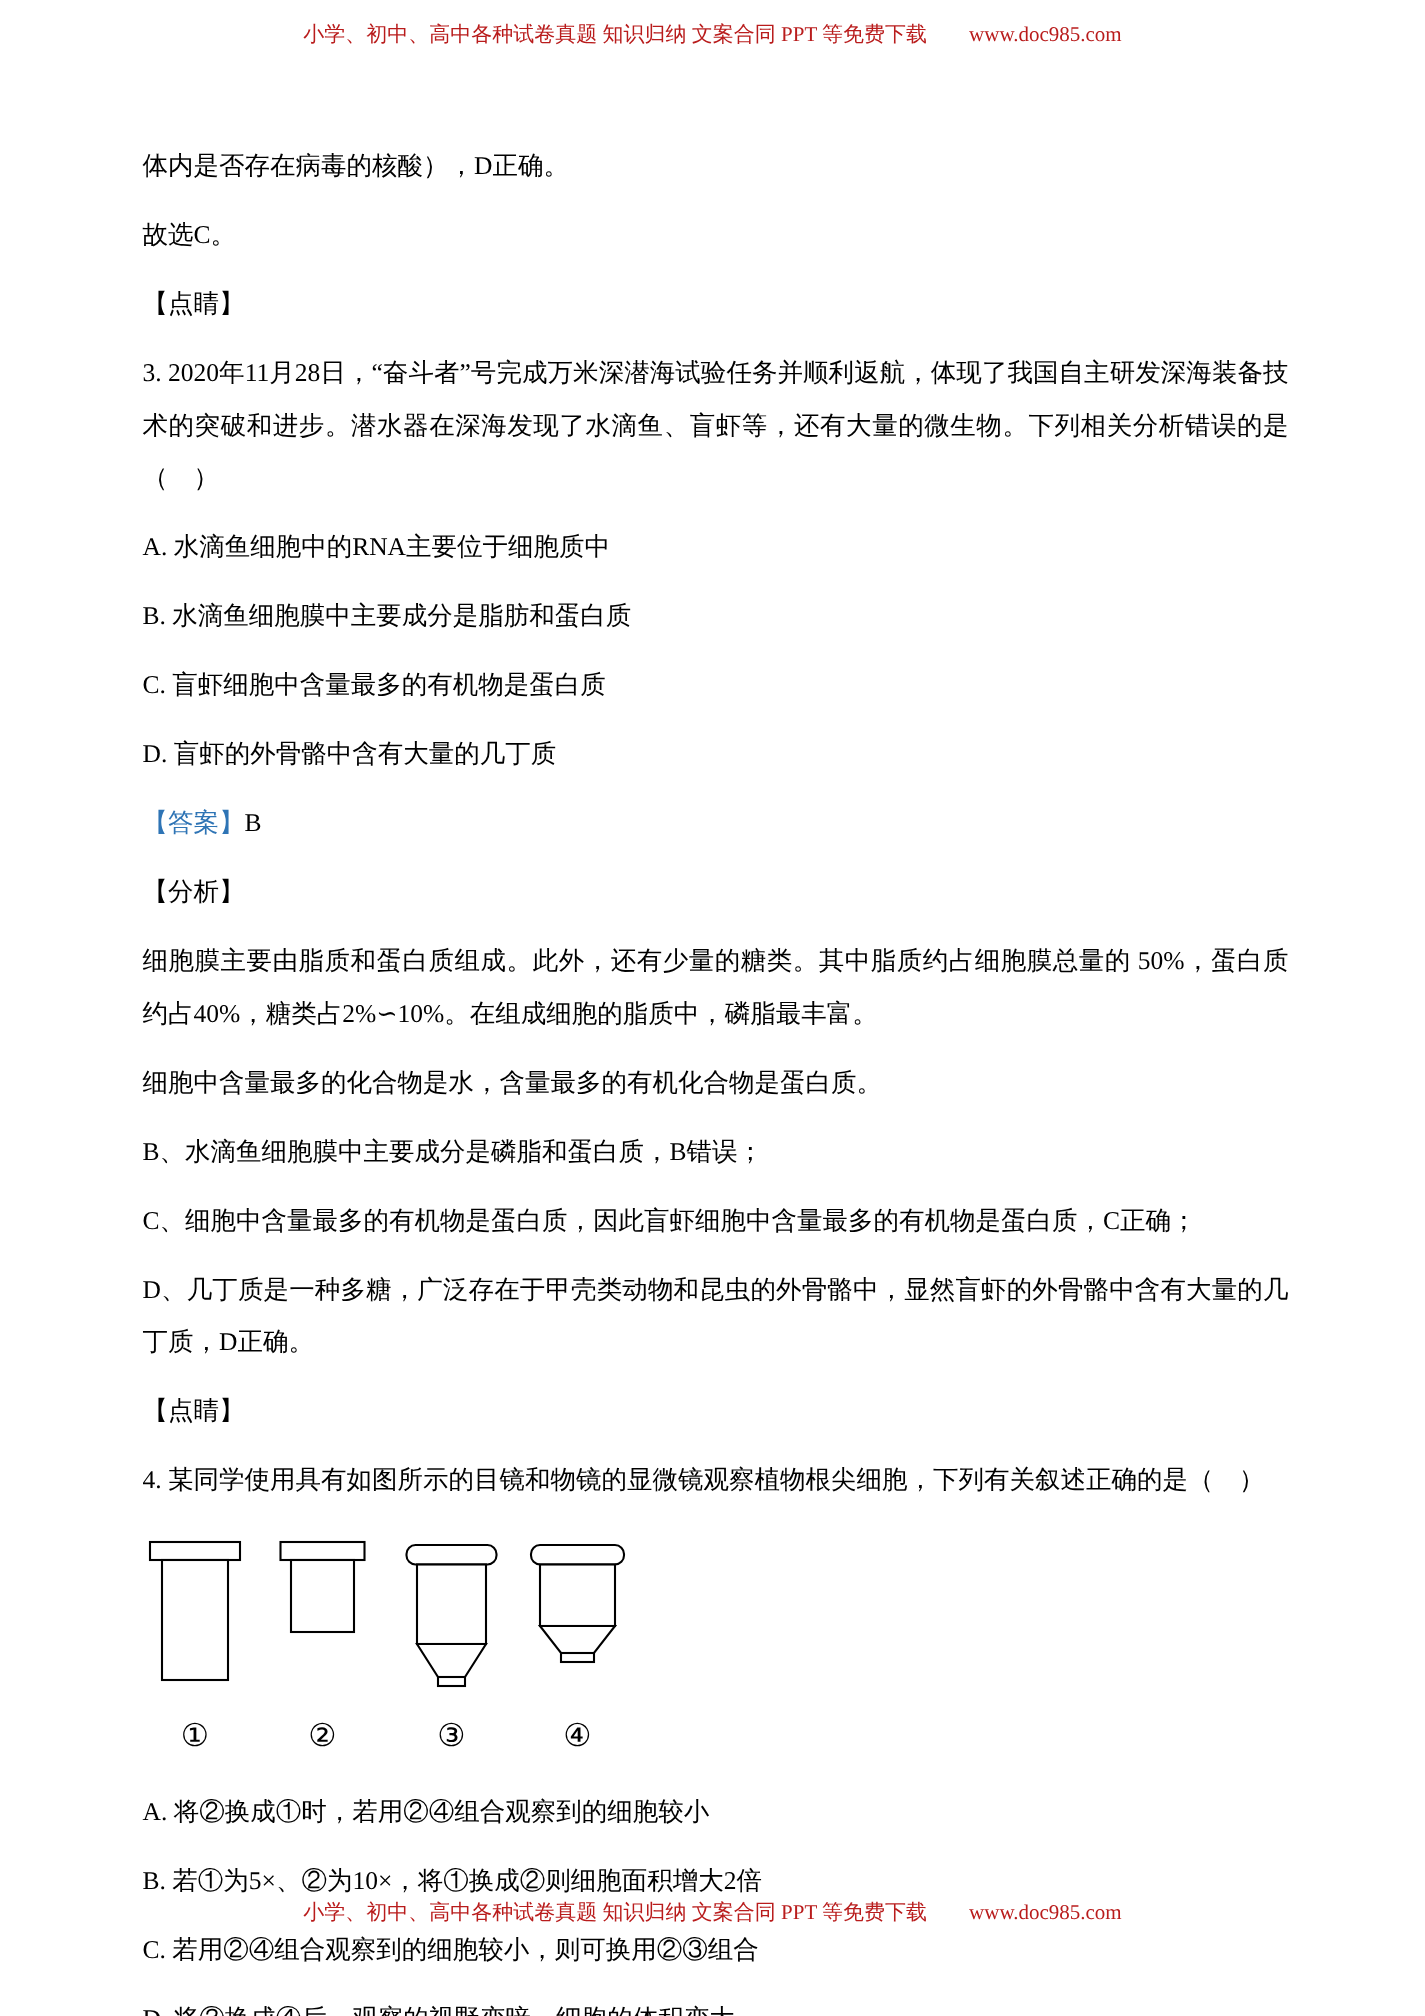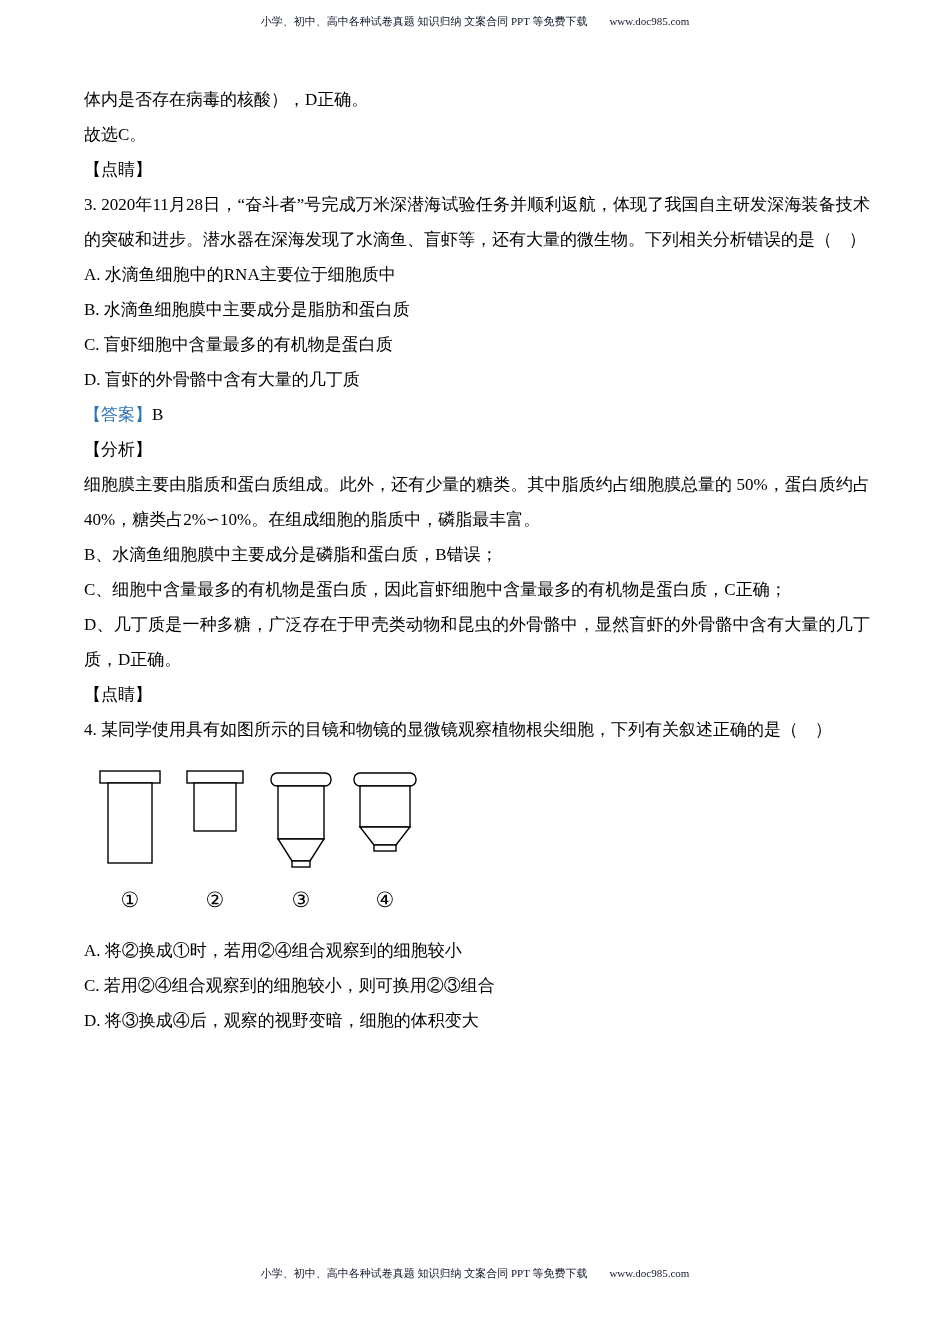--- a/index.html
+++ b/index.html
@@ -11,36 +11,36 @@
     background: #ffffff;
     font-family: "Liberation Serif", "DejaVu Serif", serif;
     color: #000000;
     overflow: hidden;
   }
   .page-header, .page-footer {
     position: absolute;
     left: 0;
     width: 100%;
     text-align: center;
-    font-size: 11px;
-    color: #0f172a;
+    font-size: 14px;
+    color: #b91c1c;
     white-space: pre;
   }
   .page-header { top: 14px; }
   .page-footer { top: 1266px; }
   .doc-body {
     position: absolute;
     left: 84px;
     top: 82px;
     width: 786px;
     font-size: 17px;
     line-height: 35px;
     text-align: justify;
   }
-  .doc-body p { margin: 0; }
+  .doc-body p { margin: 11px; }
   .blue { color: var(--accent, #2e74b5); }
   .figure-block { margin: 18px 0 18px 4px; height: 150px; }
   .lens-svg { display: block; }
   .lens-svg text {
     font-family: "Liberation Serif", "DejaVu Serif", serif;
     font-size: 21px;
     fill: #000000;
   }
 </style>
 </head>
@@ -59,20 +59,21 @@
     <p>3. 2020年11月28日，“奋斗者”号完成万米深潜海试验任务并顺利返航，体现了我国自主研发深海装备技术的突破和进步。潜水器在深海发现了水滴鱼、盲虾等，还有大量的微生物。下列相关分析错误的是（　）</p>
     <p>A. 水滴鱼细胞中的RNA主要位于细胞质中</p>
     <p>B. 水滴鱼细胞膜中主要成分是脂肪和蛋白质</p>
     <p>C. 盲虾细胞中含量最多的有机物是蛋白质</p>
     <p>D. 盲虾的外骨骼中含有大量的几丁质</p>
 
     <p><span class="blue">【答案】</span><span>B</span></p>
     <p>【分析】</p>
 
     <p>细胞膜主要由脂质和蛋白质组成。此外，还有少量的糖类。其中脂质约占细胞膜总量的 50%，蛋白质约占40%，糖类占2%∽10%。在组成细胞的脂质中，磷脂最丰富。</p>
+    <p>细胞中含量最多的化合物是水，含量最多的有机化合物是蛋白质。</p>
 
     <p>B、水滴鱼细胞膜中主要成分是磷脂和蛋白质，B错误；</p>
     <p>C、细胞中含量最多的有机物是蛋白质，因此盲虾细胞中含量最多的有机物是蛋白质，C正确；</p>
     <p>D、几丁质是一种多糖，广泛存在于甲壳类动物和昆虫的外骨骼中，显然盲虾的外骨骼中含有大量的几丁质，D正确。</p>
 
     <p>【点睛】</p>
 
     <p>4. 某同学使用具有如图所示的目镜和物镜的显微镜观察植物根尖细胞，下列有关叙述正确的是（　）</p>
 
     <div class="figure-block">
@@ -98,20 +99,21 @@
           <rect x="286" y="80" width="22" height="6"></rect>
         </g>
         <text x="42" y="142" text-anchor="middle">①</text>
         <text x="127" y="142" text-anchor="middle">②</text>
         <text x="213" y="142" text-anchor="middle">③</text>
         <text x="297" y="142" text-anchor="middle">④</text>
       </svg>
     </div>
 
     <p>A. 将②换成①时，若用②④组合观察到的细胞较小</p>
+    <p>B. 若①为5×、②为10×，将①换成②则细胞面积增大2倍</p>
     <p>C. 若用②④组合观察到的细胞较小，则可换用②③组合</p>
     <p>D. 将③换成④后，观察的视野变暗，细胞的体积变大</p>
 
   </div>
 
   <div class="page-footer">小学、初中、高中各种试卷真题 知识归纳 文案合同 PPT 等免费下载　　www.doc985.com</div>
 
 </div>
 
 </body></html>

